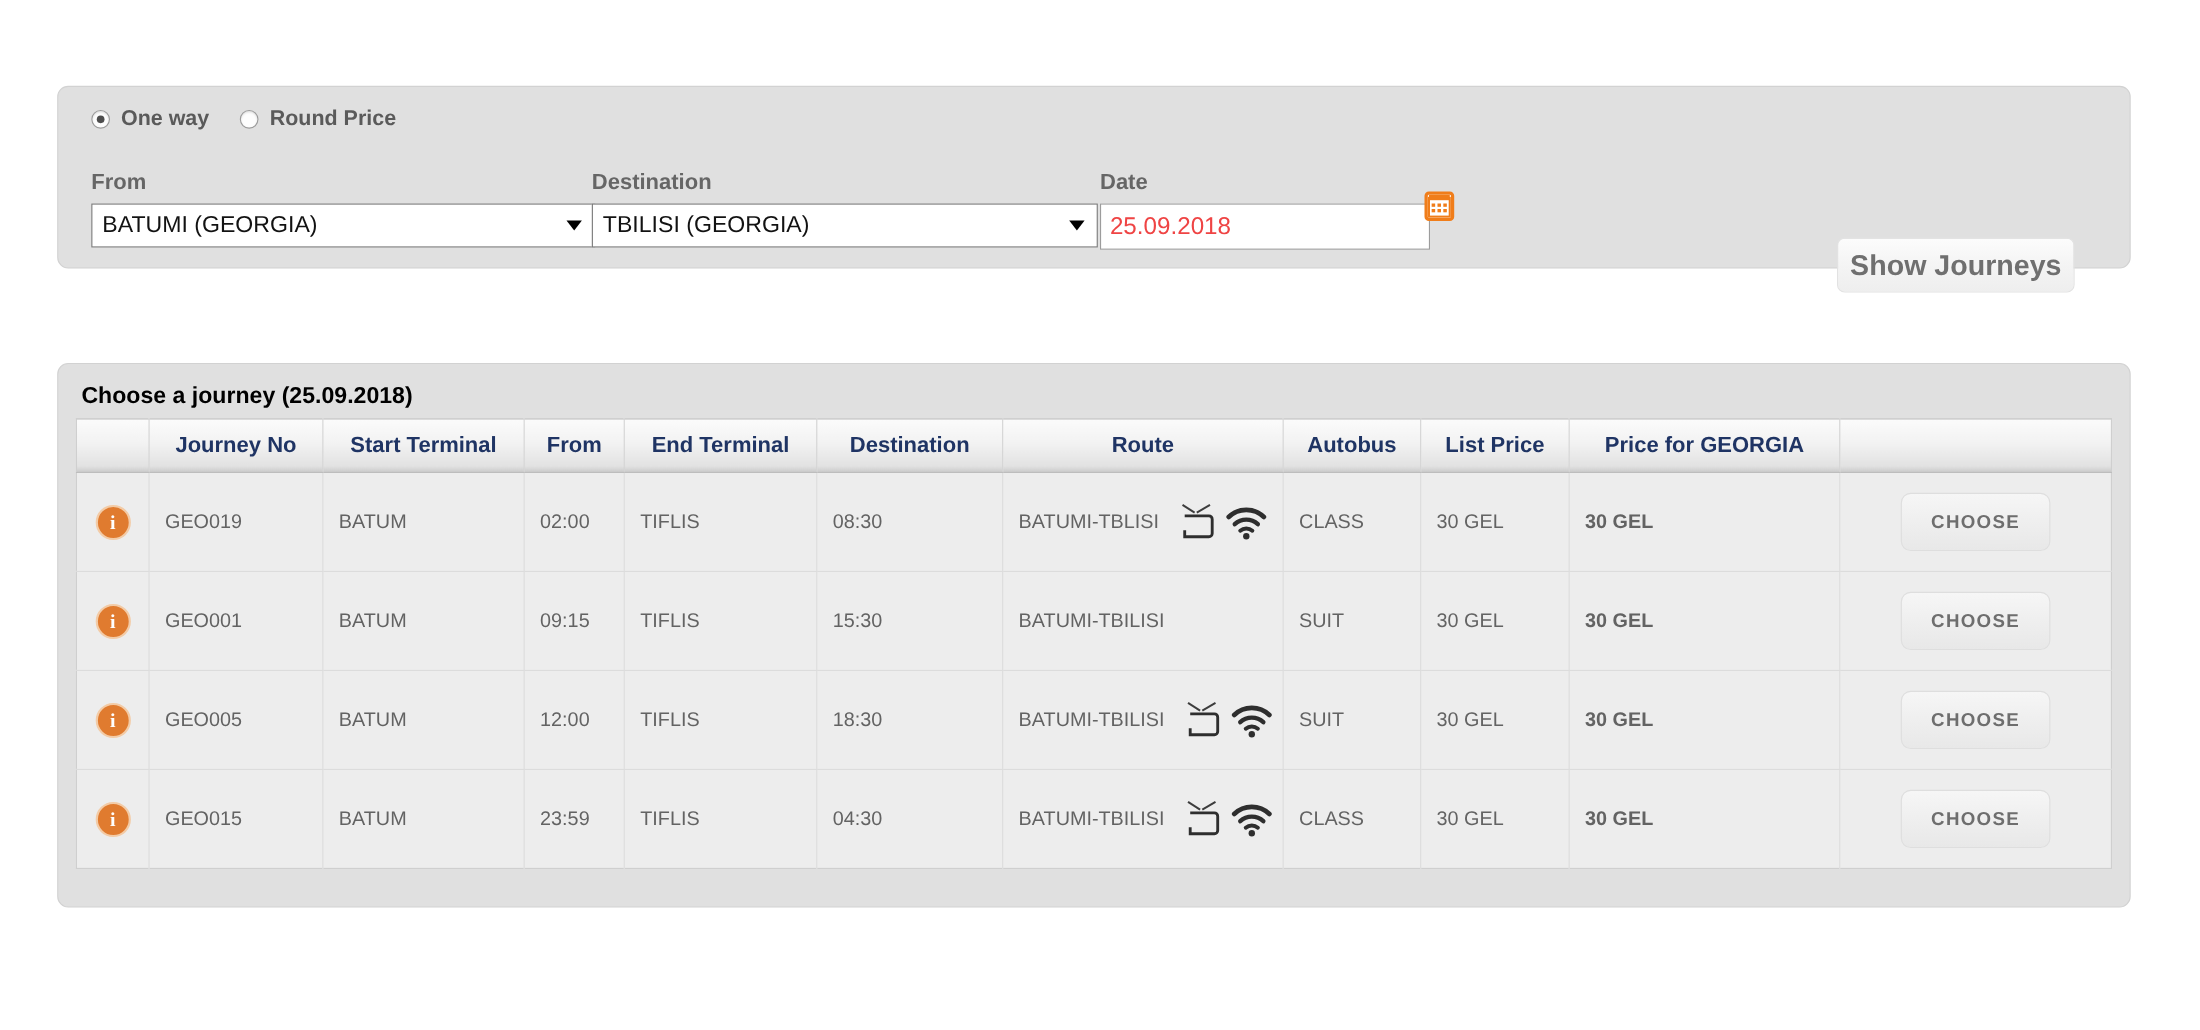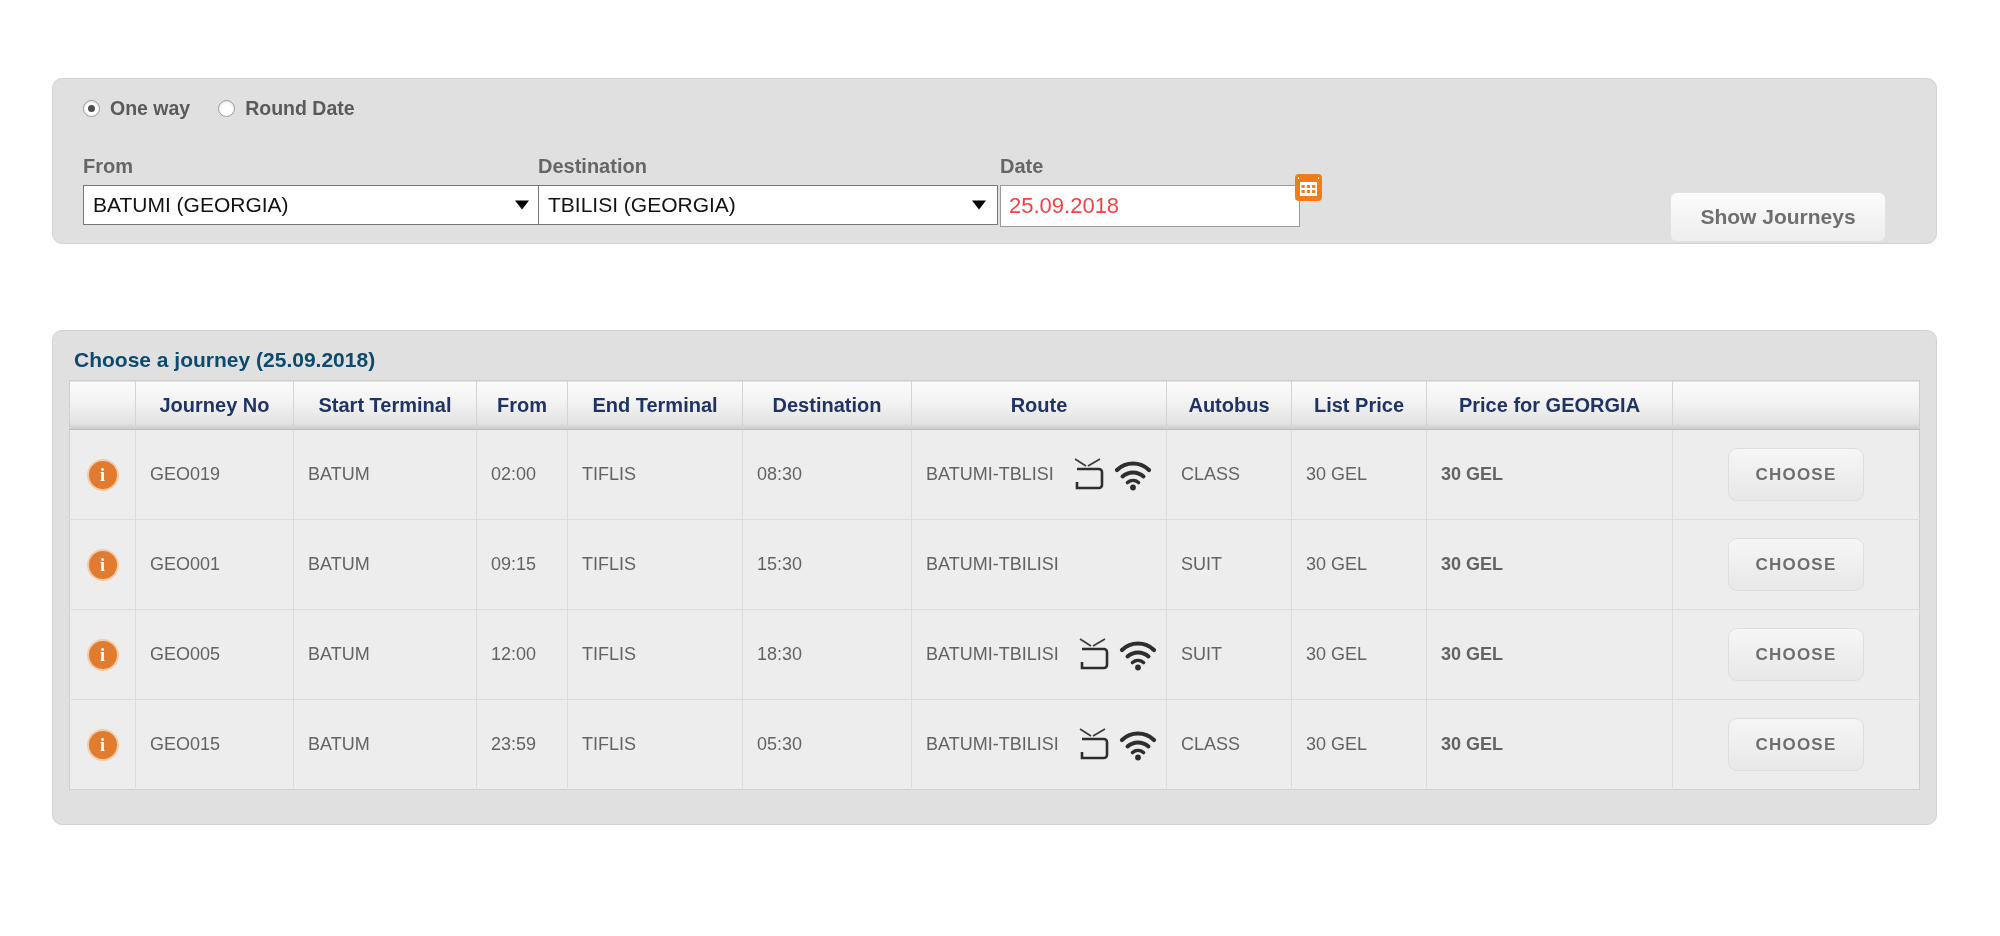--- a/index.html
+++ b/index.html
@@ -134,27 +134,27 @@
     border-radius: 4px;
     box-sizing: border-box;
     background: #ffffff;
     display: block;
   }
   .cal-icon svg { display: block; }
 
   .show-btn {
     position: absolute;
     left: 1670px;
-    top: 192px;
+    top: 216px;
     width: 216px;
     height: 50px;
     background: linear-gradient(to bottom, #fcfcfc 0%, #f4f4f4 50%, #eeeeee 100%);
     border: 1px solid #e2e2e2;
     border-radius: 7px;
-    font-size: 21px;
+    font-size: 26px;
     font-weight: bold;
     color: #6f6f6f;
     cursor: pointer;
     font-family: "Liberation Sans", sans-serif;
   }
 
   
   .results-panel {
     position: absolute;
     left: 52px;
@@ -166,21 +166,21 @@
     border-radius: 10px;
     box-sizing: border-box;
   }
 
   .results-title {
     position: absolute;
     left: 21px;
     top: 17px;
     font-size: 21px;
     font-weight: bold;
-    color: #0c4a6e;
+    color: #000000;
   }
 
   table.journeys {
     position: absolute;
     left: 16px;
     top: 49px;
     width: 1851px;
     border-collapse: collapse;
     table-layout: fixed;
     background: #ededed;
@@ -276,21 +276,21 @@
 
   <div class="search-panel">
 
     <div class="radio-row">
       <label class="radio-opt">
         <span class="radio-circle checked"></span>
         <span class="radio-label">One way</span>
       </label>
       <label class="radio-opt">
         <span class="radio-circle"></span>
-        <span class="radio-label">Round Date</span>
+        <span class="radio-label">Round Price</span>
       </label>
     </div>
 
     <div class="field f-from">
       <span class="field-label">From</span>
       <div class="select-box">
         <span>BATUMI (GEORGIA)</span>
         <span class="select-arrow"></span>
       </div>
     </div>
@@ -430,21 +430,21 @@
             <td>30 GEL</td>
             <td class="c-price-geo">30 GEL</td>
             <td class="c-choose"><button class="choose-btn">CHOOSE</button></td>
           </tr>
           <tr>
             <td class="c-info"><span class="info-icon"></span></td>
             <td>GEO015</td>
             <td>BATUM</td>
             <td>23:59</td>
             <td>TIFLIS</td>
-            <td>05:30</td>
+            <td>04:30</td>
             <td class="c-route">
               <span class="route-inner">
                 <span class="route-text">BATUMI-TBILISI</span>
                 <span class="route-icons">
                   <span>
                     <svg width="40" height="34" viewBox="0 0 40 34">
                       <path d="M13 8 L2 1" stroke="#3d3d3d" stroke-width="1.8" fill="none"></path>
                       <path d="M15 8 L27 1" stroke="#3d3d3d" stroke-width="1.8" fill="none"></path>
                       <path d="M4 11 h22 a3 3 0 0 1 3 3 v13 a3 3 0 0 1 -3 3 h-22 v-6 h-0" fill="none" stroke="#2e2e2e" stroke-width="2.6"></path>
                     </svg>

